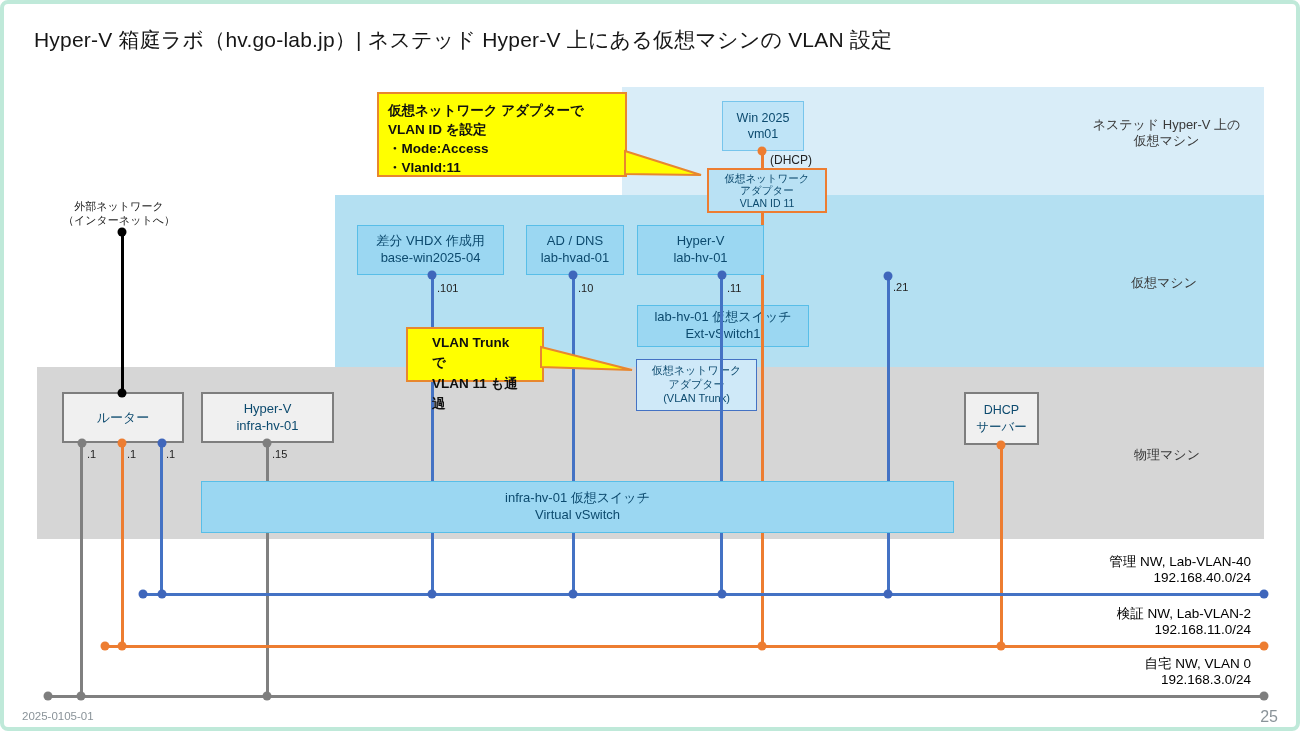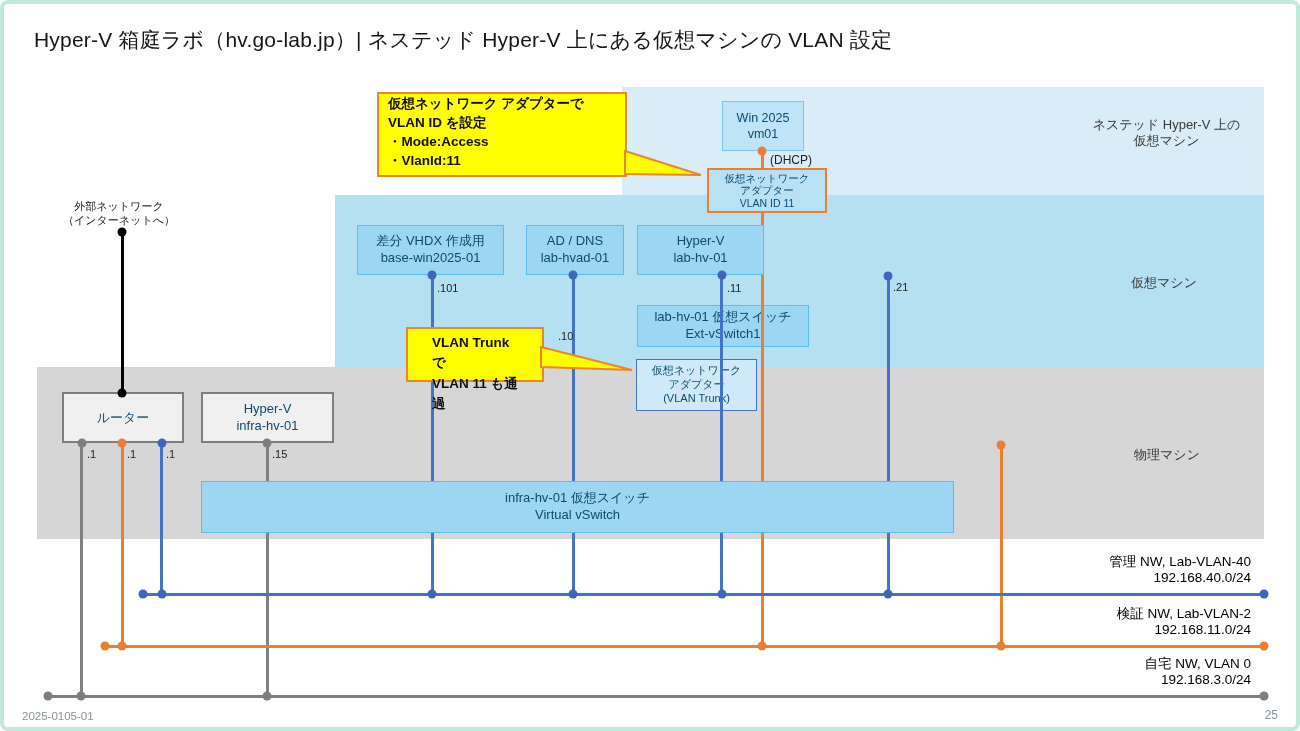--- a/index.html
+++ b/index.html
@@ -82,28 +82,30 @@
   <div class="hline c-blue" style="left:139px;top:589px;width:1121px;"></div>
   <div class="hline c-orange" style="left:101px;top:641px;width:1159px;"></div>
   <div class="hline c-gray" style="left:44px;top:691px;width:1216px;"></div>
 
   <div class="box box-lightblue pre" style="left:718px;top:97px;width:82px;height:50px;font-size:12.5px;line-height:1.3;">Win 2025
 vm01</div>
   <div class="box pre" style="left:703px;top:164px;width:120px;height:45px;font-size:10.5px;line-height:1.2;background:#b9e1f4;border:2px solid #ed7d31;">仮想ネットワーク
 アダプター
 VLAN ID 11</div>
   <div class="box box-cyan pre" style="left:353px;top:221px;width:147px;height:50px;font-size:13px;line-height:1.3;">差分 VHDX 作成用
-base-win2025-01</div>
+base-win2025-04</div>
   <div class="box box-cyan pre" style="left:522px;top:221px;width:98px;height:50px;font-size:13px;line-height:1.3;">AD / DNS
 lab-hvad-01</div>
   <div class="box box-cyan pre" style="left:633px;top:221px;width:127px;height:50px;font-size:13px;line-height:1.3;">Hyper-V
 lab-hv-01</div>
   <div class="box box-gray pre" style="left:58px;top:388px;width:122px;height:51px;font-size:13px;">ルーター</div>
   <div class="box box-gray pre" style="left:197px;top:388px;width:133px;height:51px;font-size:13px;line-height:1.3;">Hyper-V
 infra-hv-01</div>
+  <div class="box box-gray pre" style="left:960px;top:388px;width:75px;height:53px;font-size:12.5px;line-height:1.3;">DHCP
+サーバー</div>
   <div class="box box-cyan pre" style="left:197px;top:477px;width:753px;height:52px;font-size:13px;line-height:1.3;">infra-hv-01 仮想スイッチ
 Virtual vSwitch</div>
 
   <div class="dot d-black" style="left:118px;top:228px;"></div>
   <div class="dot d-black" style="left:118px;top:389px;"></div>
   <div class="dot d-gray" style="left:78px;top:439px;"></div>
   <div class="dot d-orange" style="left:118px;top:439px;"></div>
   <div class="dot d-blue" style="left:158px;top:439px;"></div>
   <div class="dot d-gray" style="left:263px;top:439px;"></div>
   <div class="dot d-orange" style="left:997px;top:441px;"></div>
@@ -127,26 +129,26 @@
   <div class="dot d-gray" style="left:44px;top:692px;"></div>
   <div class="dot d-gray" style="left:77px;top:692px;"></div>
   <div class="dot d-gray" style="left:263px;top:692px;"></div>
   <div class="dot d-gray" style="left:1260px;top:692px;"></div>
 
   <div class="iplabel" style="left:83px;top:444px;">.1</div>
   <div class="iplabel" style="left:123px;top:444px;">.1</div>
   <div class="iplabel" style="left:162px;top:444px;">.1</div>
   <div class="iplabel" style="left:268px;top:444px;">.15</div>
   <div class="iplabel" style="left:433px;top:278px;">.101</div>
-  <div class="iplabel" style="left:554px;top:278px;margin-top:48px;">.10</div>
+  <div class="iplabel" style="left:574px;top:278px;">.10</div>
   <div class="iplabel" style="left:723px;top:278px;">.11</div>
   <div class="iplabel" style="left:889px;top:277px;">.21</div>
   <div class="iplabel" style="left:766px;top:149px;font-size:12px;">(DHCP)</div>
 
-  <div class="callout pre" style="left:373px;top:88px;width:250px;height:85px;padding:0 9px;font-size:13.5px;line-height:1.42;">仮想ネットワーク アダプターで
+  <div class="callout pre" style="left:373px;top:88px;width:250px;height:85px;padding:7px 9px;font-size:13.5px;line-height:1.42;">仮想ネットワーク アダプターで
 VLAN ID を設定
 ・Mode:Access
 ・VlanId:11</div>
   <div class="callout pre" style="left:402px;top:323px;width:138px;height:55px;padding:4px 24px;font-size:13.5px;line-height:1.5;">VLAN Trunk で
 VLAN 11 も通過</div>
   <svg class="pointer-layer">
     <polygon points="621,147 697,171 621,170" fill="#ffff00" stroke="#e8872e" stroke-width="2"></polygon>
     <polygon points="537,343 628,366 537,363" fill="#ffff00" stroke="#e8872e" stroke-width="2"></polygon>
   </svg>
 
@@ -157,15 +159,15 @@
   <div class="netlabel" style="top:602px;">
     <div>検証 NW, Lab-VLAN-2</div>
     <div>192.168.11.0/24</div>
   </div>
   <div class="netlabel" style="top:652px;">
     <div>自宅 NW, VLAN 0</div>
     <div>192.168.3.0/24</div>
   </div>
 
   <div class="footer" style="left:18px;top:706px;">2025-0105-01</div>
-  <div class="footer" style="right:18px;top:704px;font-size:12px;">25</div>
+  <div class="footer" style="right:18px;top:704px;font-size:16px;">25</div>
 
 </div>
 
 </body></html>

